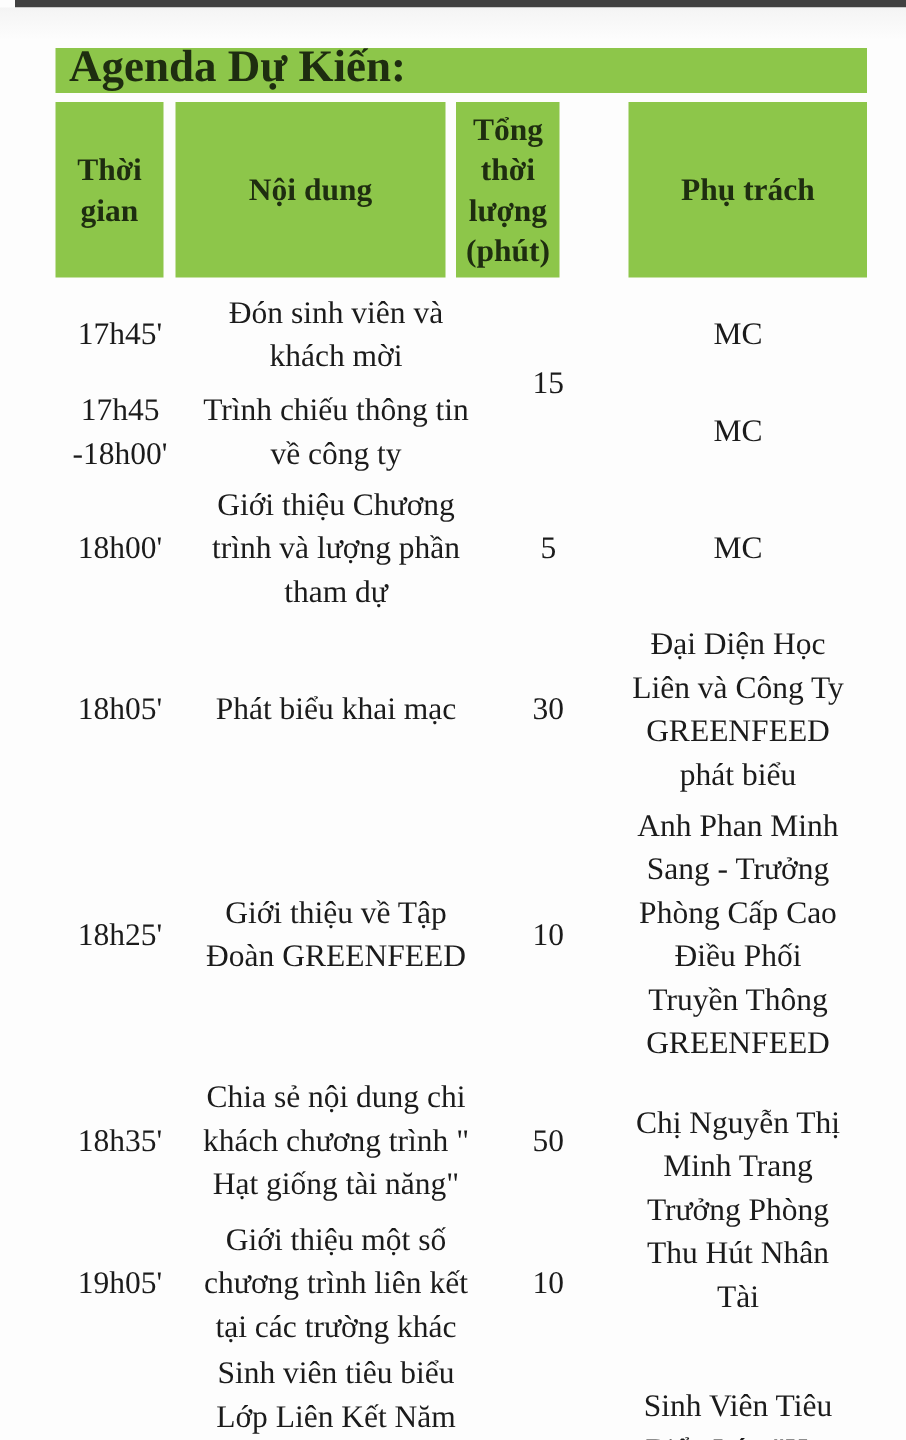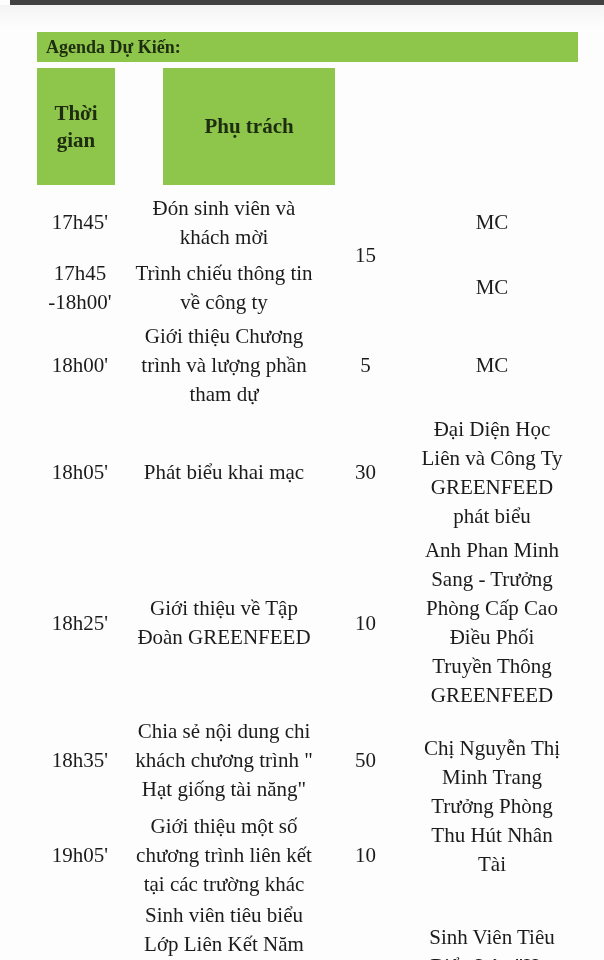--- a/index.html
+++ b/index.html
@@ -24,24 +24,24 @@
     top: 5px; left: 0; right: 0;
     height: 22px;
     background: linear-gradient(#f4f4f4, #fdfdfd);
   }
   .title-bar {
     position: absolute;
     left: 37px; top: 32px;
     width: 541px; height: 30px;
     background: #8dc64a;
     display: flex;
-    align-items: center;
+    align-items: flex-end;
     padding-left: 9px;
     font-weight: bold;
-    font-size: 18px;
+    font-size: 30px;
     color: #1e2d10;
     white-space: pre;
   }
   .header-row {
     position: absolute;
     left: 37px; top: 68px;
     width: 541px; height: 117px;
     display: flex;
   }
   .header-cell {
@@ -94,20 +94,25 @@
   <div class="top-strip"></div>
   <div class="top-fade"></div>
 
   <div class="title-bar">
     <span>Agenda Dự Kiến:</span>
   </div>
 
   <div class="header-row">
     <div class="header-cell hc1">Thời
 gian</div>
+    <div class="header-cell hc2">Nội dung</div>
+    <div class="header-cell hc3">Tổng
+thời
+lượng
+(phút)</div>
     <div class="header-cell hc4">Phụ trách</div>
   </div>
 
   <table class="agenda">
     <colgroup>
       <col style="width:86px">
         <col style="width:202px">
         <col style="width:81px">
         <col style="width:172px">
     </colgroup>

